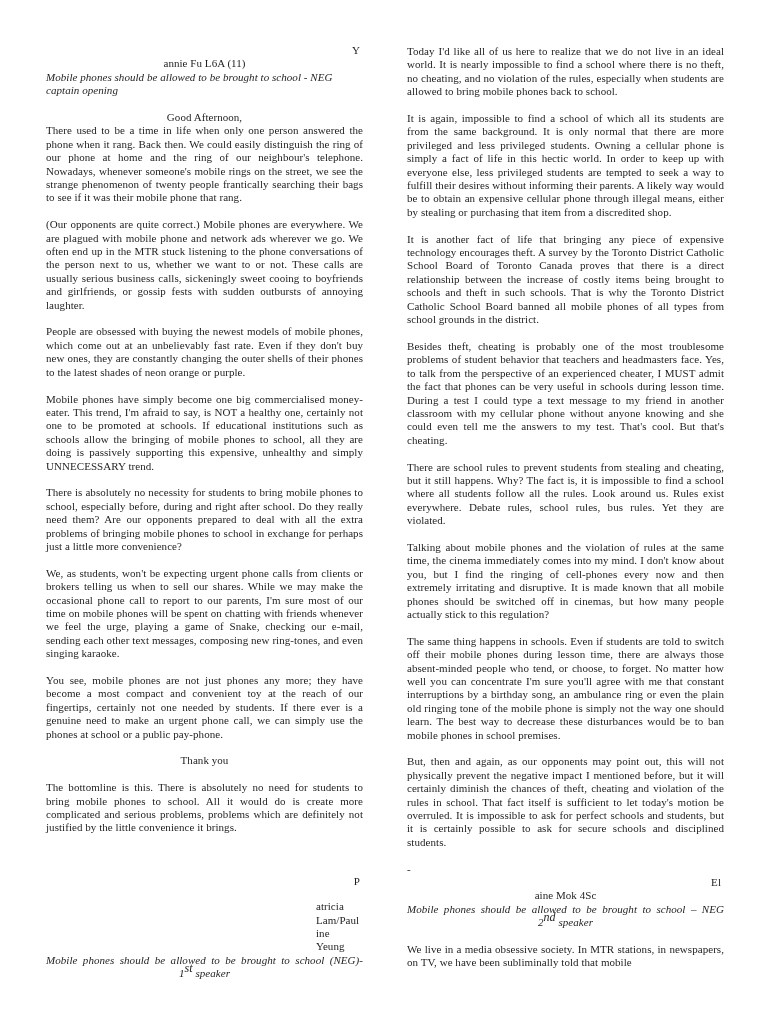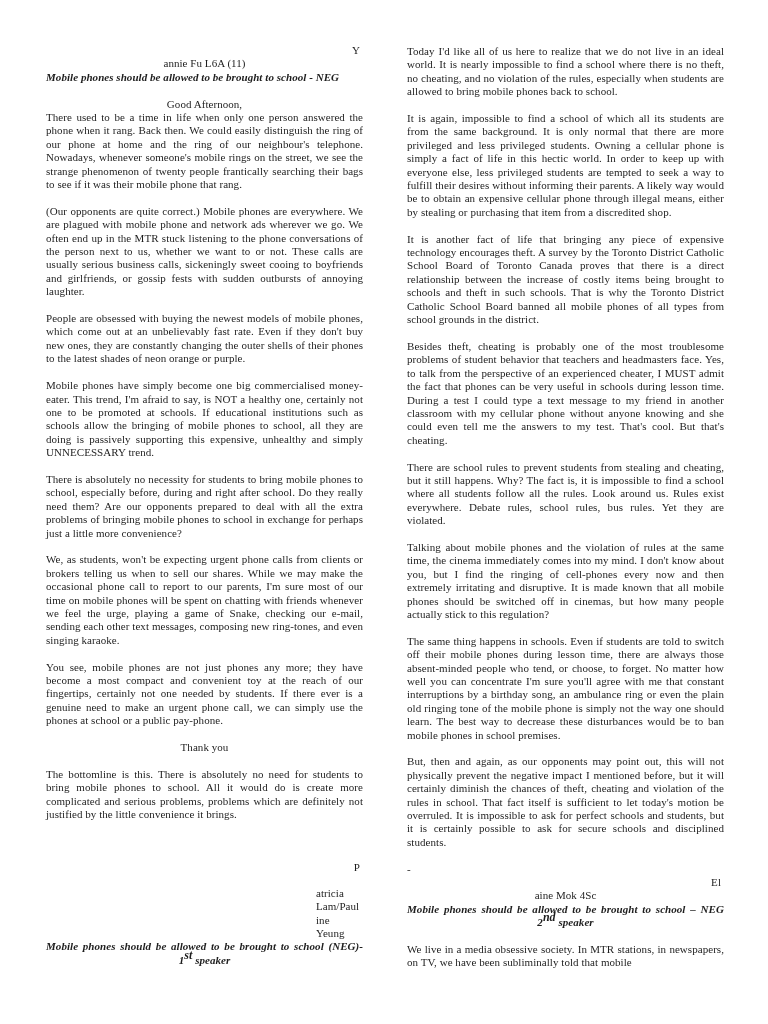--- a/index.html
+++ b/index.html
@@ -33,21 +33,21 @@
 
   .line { margin: 0; }
   .para { margin-top: 13.4px; }
   .para-tight { margin-top: 0; }
 
   .initial-line {
     text-align: right;
     padding-right: 3px;
   }
   .heading {
-    font-weight: bold;
+    font-weight: normal;
     font-style: italic;
   }
   .justify-last {
     text-align: justify;
     text-align-last: justify;
   }
   sup {
     font-size: 12px;
     line-height: 0;
   }
@@ -64,20 +64,21 @@
 <body>
 
 <div class="page">
 
   <div class="col" id="col-left">
     <div class="line initial-line">Y</div>
     <div class="line plain-line">annie Fu L6A (11)</div>
 
     <div class="heading">
       <div class="line">Mobile phones should be allowed to be brought to school - NEG</div>
+      <div class="line">captain opening</div>
     </div>
 
     <div class="para plain-line">Good Afternoon,</div>
 
     <div class="para-tight">There used to be a time in life when only one person answered the phone when it rang.  Back then. We could easily distinguish the ring of our phone at home and the ring of our neighbour's telephone. Nowadays, whenever someone's mobile rings on the street, we see the strange phenomenon of twenty people frantically searching their bags to see if it was their mobile phone that rang.</div>
     <div class="para">(Our opponents are quite correct.) Mobile phones are everywhere. We are plagued with mobile phone and network ads wherever we go.  We often end up in the MTR stuck listening to the phone conversations of the person next to us, whether we want to or not.  These calls are usually serious business calls, sickeningly sweet cooing to boyfriends and girlfriends, or gossip fests with sudden outbursts of annoying laughter.</div>
     <div class="para">People are obsessed with buying the newest models of mobile phones, which come out at an unbelievably fast rate. Even if they don't buy new ones, they are constantly changing the outer shells of their phones to the latest shades of neon orange or purple.</div>
     <div class="para">Mobile phones have simply become one big commercialised money-eater.  This trend, I'm afraid to say, is NOT a healthy one, certainly not one to be promoted at schools. If educational institutions such as schools allow the bringing of mobile phones to school, all they are doing is passively supporting this expensive, unhealthy and simply UNNECESSARY trend.</div>
     <div class="para">There is absolutely no necessity for students to bring mobile phones to school, especially before, during and right after school.  Do they really need them?  Are our opponents prepared to deal with all the extra problems of bringing mobile phones to school in exchange for perhaps just a little more convenience?</div>
     <div class="para">We, as students, won't be expecting urgent phone calls from clients or brokers telling us when to sell our shares. While we may make the occasional phone call to report to our parents, I'm sure most of our time on mobile phones will be spent on chatting with friends whenever we feel the urge, playing a game of Snake, checking our e-mail, sending each other text messages, composing new ring-tones, and even singing karaoke.</div>

